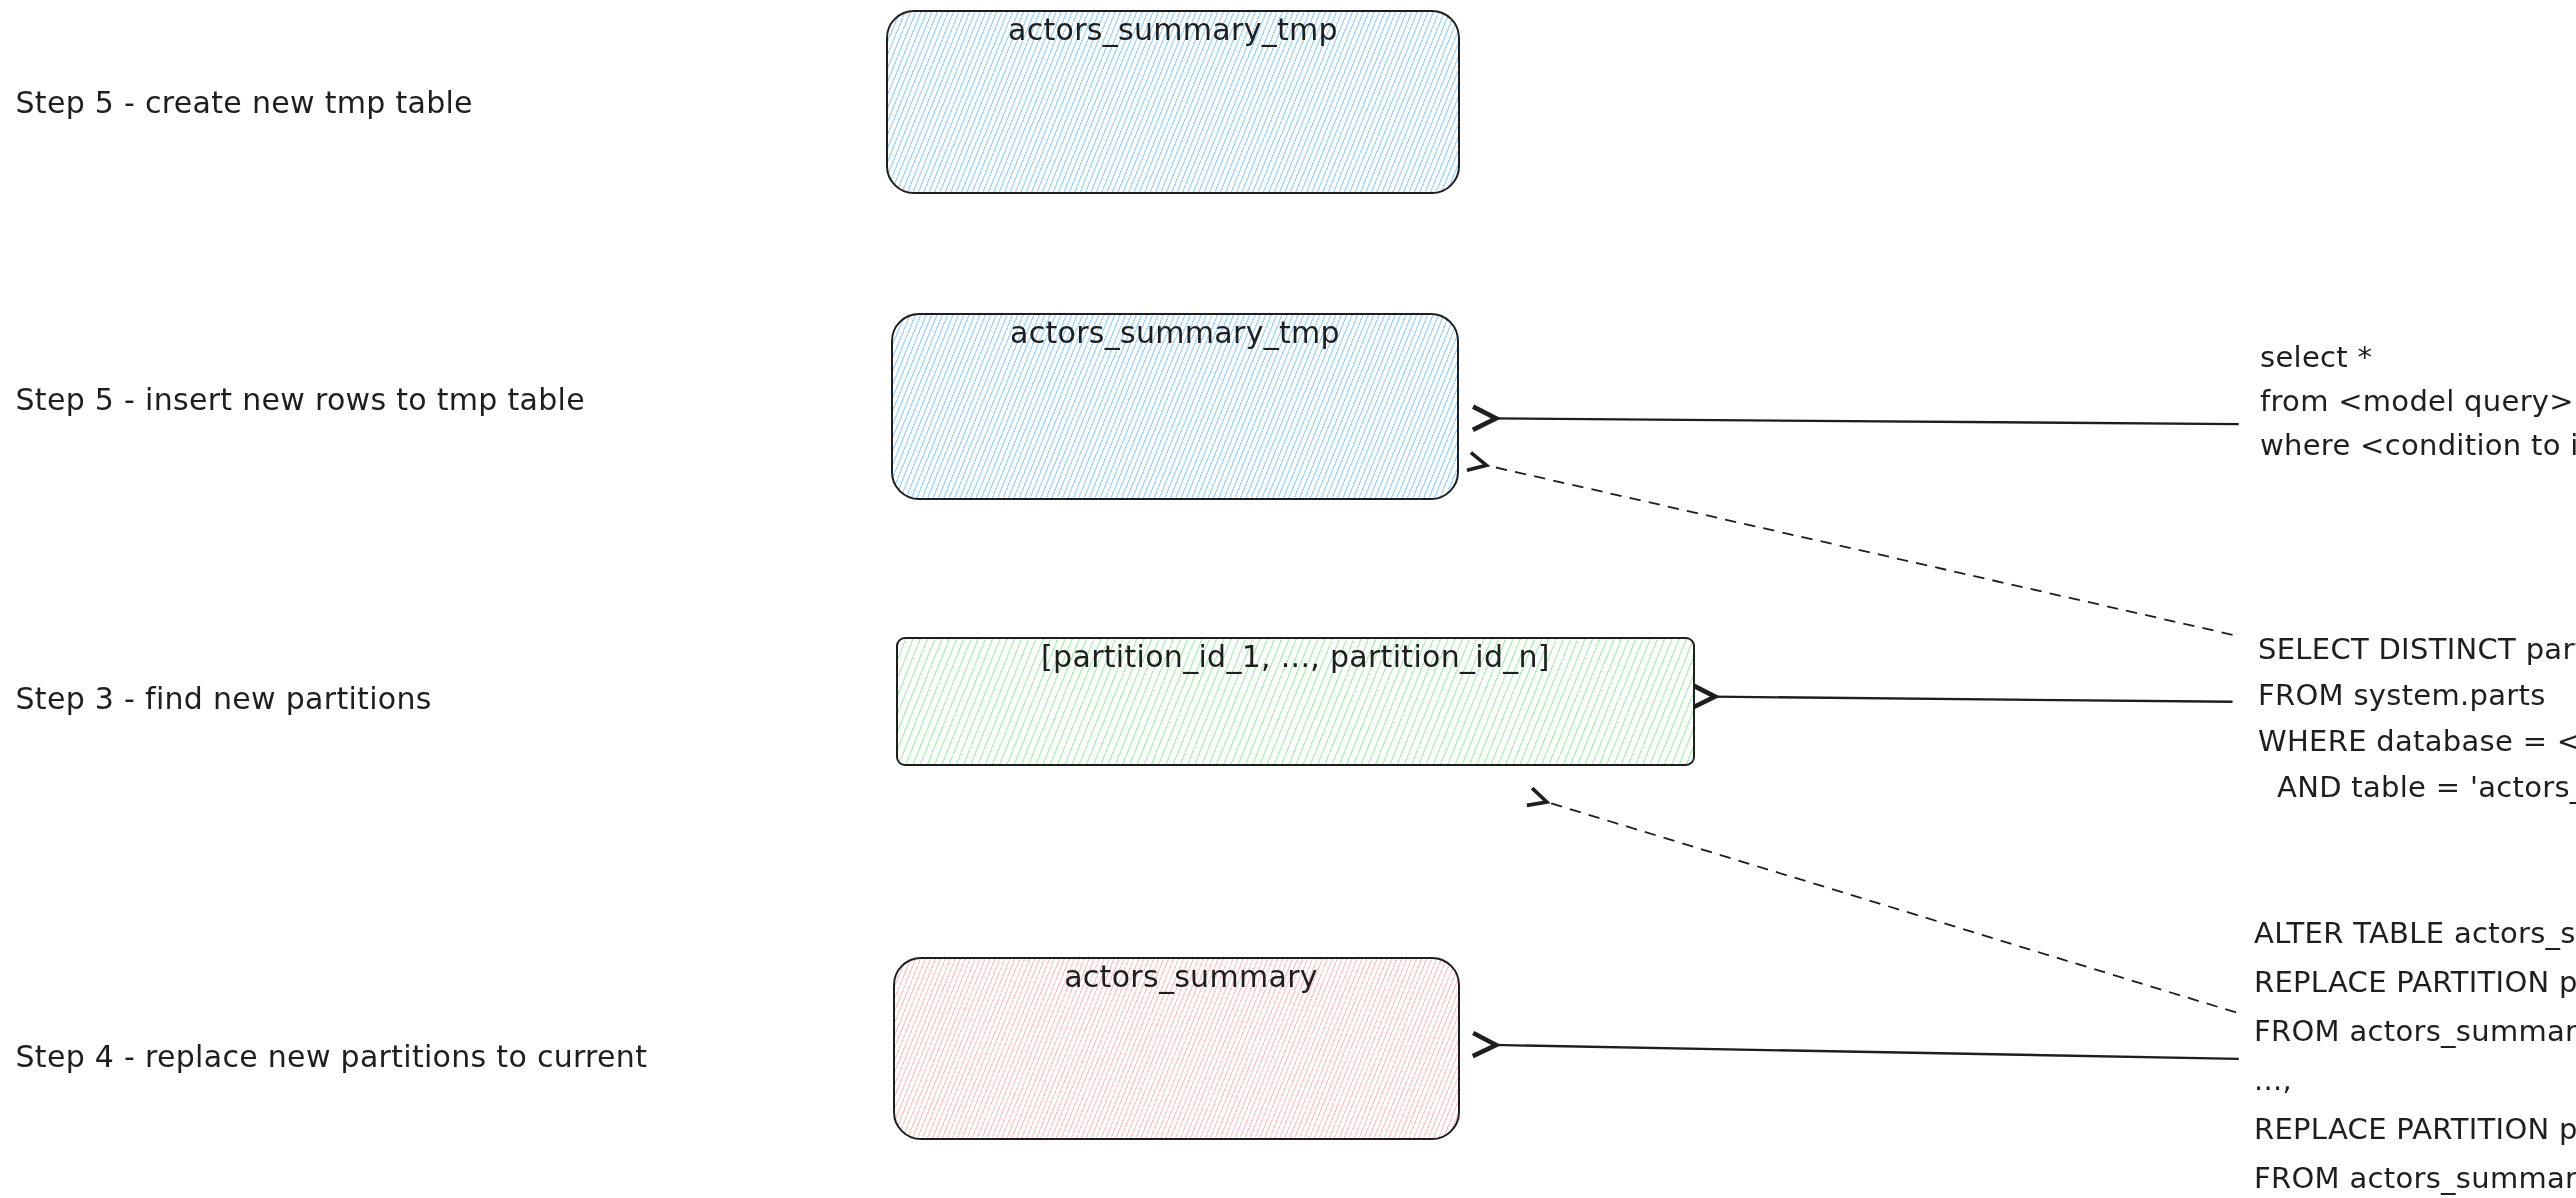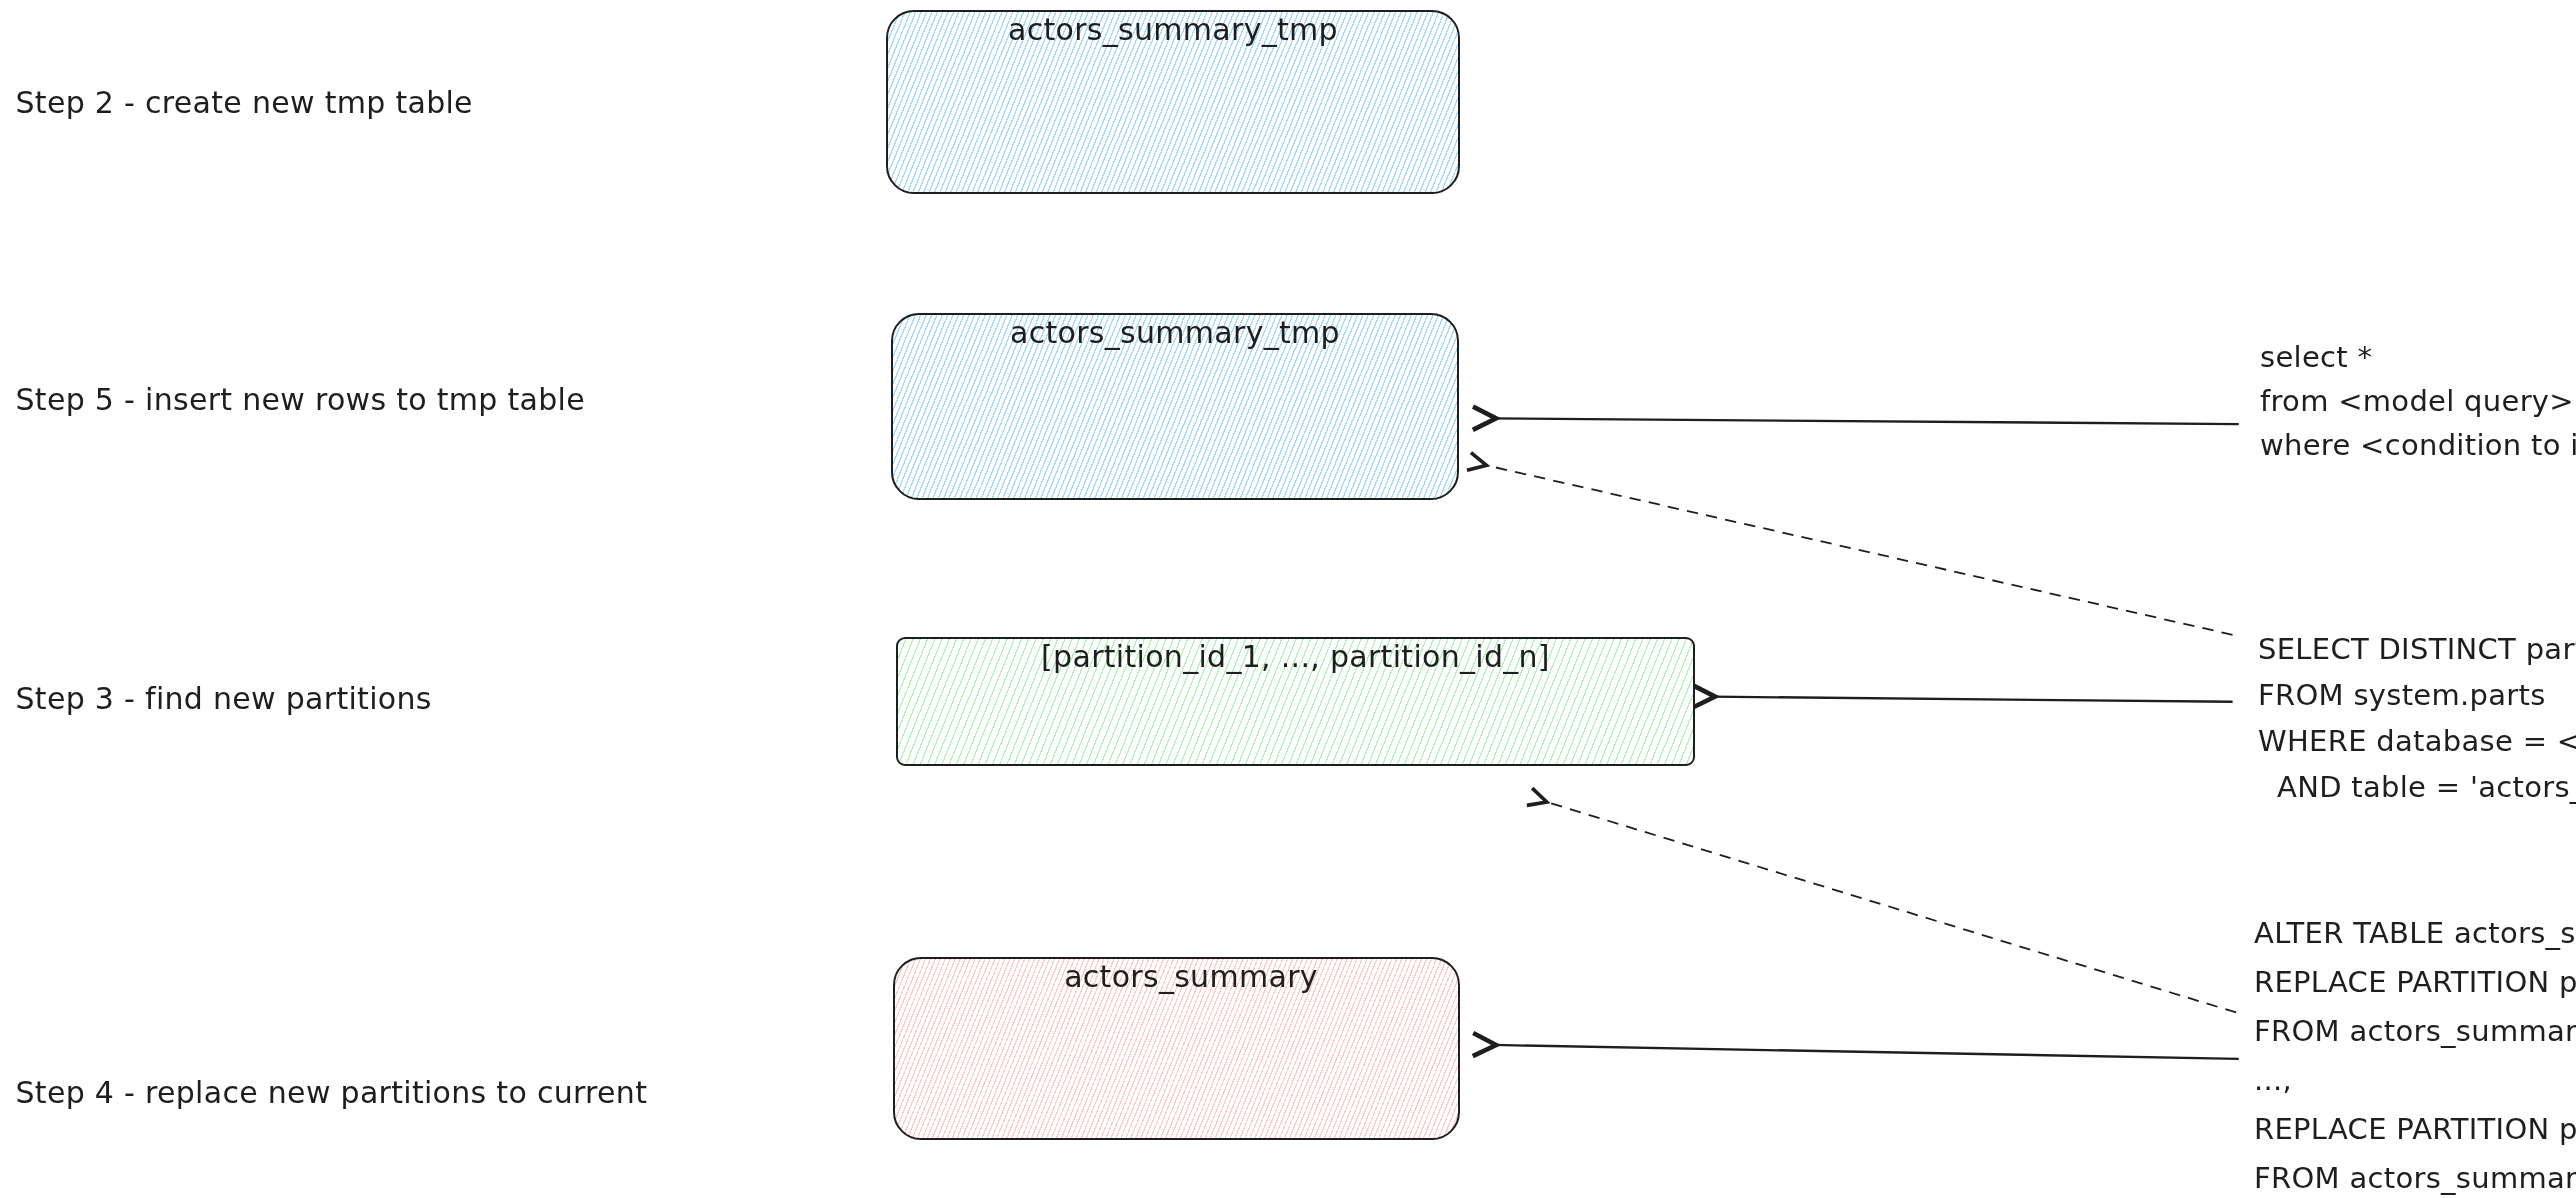--- a/index.html
+++ b/index.html
@@ -79,24 +79,24 @@
 
     <line class="arrow dashed" x1="4333" y1="1232" x2="2880" y2="902" marker-end="url(#head)"></line>
 
     <line class="arrow solid" x1="4333" y1="1362" x2="3322" y2="1352" marker-end="url(#head)"></line>
 
     <line class="arrow dashed" x1="4340" y1="1965" x2="2997" y2="1555" marker-end="url(#head)"></line>
 
     <line class="arrow solid" x1="4345" y1="2055" x2="2897" y2="2028" marker-end="url(#head)"></line>
   </svg>
 
-  <div class="step-label" style="top:83px">Step 2 - create new tmp table</div>
+  <div class="step-label" style="top:83px">Step 5 - create new tmp table</div>
   <div class="step-label" style="top:380px">Step 5 - insert new rows to tmp table</div>
   <div class="step-label" style="top:679px">Step 3 - find new partitions</div>
-  <div class="step-label" style="top:1073px">Step 4 - replace new partitions to current</div>
+  <div class="step-label" style="top:1037px">Step 4 - replace new partitions to current</div>
 
   <div class="node hachure-blue" style="left:886px;top:10.3px;width:574px;height:184px">
     <span>actors_summary_tmp</span>
   </div>
 
   <div class="node hachure-blue" style="left:891px;top:313px;width:568px;height:187px">
     <span>actors_summary_tmp</span>
   </div>
 
   <div class="node hachure-green" style="left:896px;top:637px;width:799px;height:129px">

